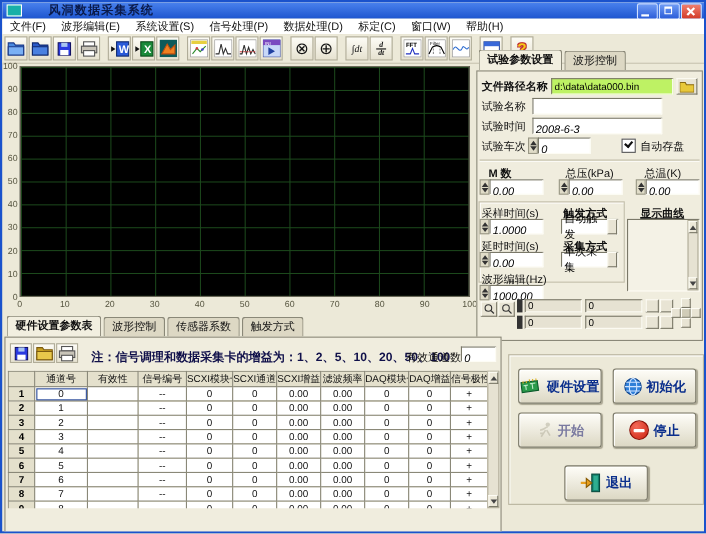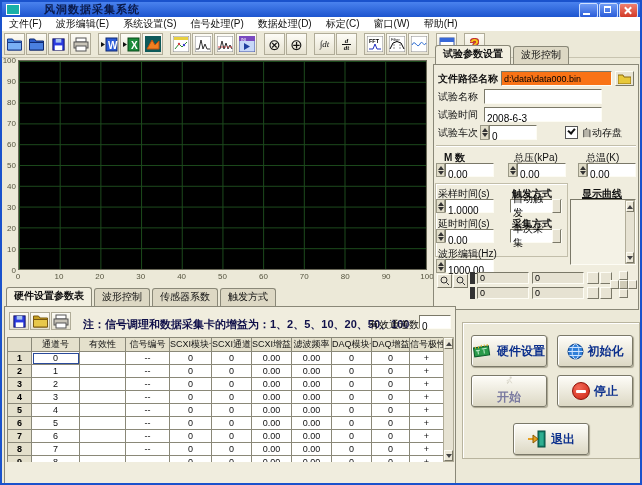--- a/index.html
+++ b/index.html
@@ -30,21 +30,21 @@
   .gy span{position:absolute;right:0;font-size:8px;color:#55543f;transform:translateY(-50%);white-space:nowrap;}
   .gx{position:absolute;left:16px;top:270px;width:409px;height:10px;}
   .gx span{position:absolute;top:0;font-size:8px;color:#55543f;transform:translateX(-50%);}
   .plot{position:absolute;left:16px;top:58px;width:409px;height:210px;background-color:#000;border:1px solid #6a6858;box-sizing:border-box;
         background-image:linear-gradient(to right,#1c4a1c 1px,transparent 1px),linear-gradient(to bottom,#1c4a1c 1px,transparent 1px);
         background-size:10% 10%;}
   
   .sunken{border:1px solid;border-color:#7a7868 #fdfcf4 #fdfcf4 #7a7868;background:#fff;box-sizing:border-box;}
   .raisedb{border:1px solid;border-color:#fdfcf4 #7a7868 #7a7868 #fdfcf4;background:#e8e4d4;box-sizing:border-box;}
   .lbl{font-size:10px;color:#111;white-space:nowrap;}
-  input.val{font-size:10px;padding:0 2px;height:100%;width:100%;border:none;outline:none;background:transparent;font-family:"Liberation Sans",sans-serif;}
+  input.val{font-size:10px;padding:0 2px;height:100%;width:100%;border:none;outline:none;background:transparent;font-family:"Liberation Sans",sans-serif;font-style:italic;}
   .spin{width:9px;display:flex;flex-direction:column;justify-content:center;gap:1px;align-items:center;background:#e0dcc8;border:1px solid #9a9886;box-sizing:border-box;}
   .spin i{width:0;height:0;border-left:3px solid transparent;border-right:3px solid transparent;}
   .spin .up{border-bottom:4px solid #333;} .spin .dn{border-top:4px solid #333;}
   .tabs{position:absolute;top:0;left:2px;display:flex;align-items:flex-end;height:16px;}
   .tab{font-size:10px;color:#111;padding:1px 7px 2px;border:1px solid #8a8878;border-bottom:none;border-radius:3px 3px 0 0;background:#ddd8c4;margin-right:2px;}
   .tab.sel{background:#f2efe0;font-weight:bold;padding-bottom:3px;}
   .pbody{position:absolute;left:0;right:0;top:16px;bottom:0;border:1px solid #8a8878;background:#f0edde;box-sizing:border-box;}
   
   .sb{position:absolute;background:#e6e2d2;border:1px solid #b0ac98;box-sizing:border-box;}
   .sb .sbtn{position:absolute;left:0;right:0;height:9px;background:#ece8d8;border:1px solid;border-color:#fdfcf4 #7a7868 #7a7868 #fdfcf4;display:flex;align-items:center;justify-content:center;}
@@ -260,21 +260,21 @@
 
   <div id="right-panel">
     <div class="tabs">
       <div class="tab sel">试验参数设置</div>
       <div class="tab">波形控制</div>
     </div>
     <div class="pbody">
 
       <div class="frow" style="left:4px;top:6px;right:4px;height:15px;">
         <span class="lbl" style="font-weight:bold;">文件路径名称</span>
-        <div class="sunken" style="flex:1;height:15px;background:#f97316;margin-left:3px;display:flex;align-items:center;">
+        <div class="sunken" style="flex:1;height:15px;background:#bef264;margin-left:3px;display:flex;align-items:center;">
           <span style="font-size:9px;padding-left:2px;">d:\data\data000.bin</span>
         </div>
         <div class="raisedb" style="width:19px;height:15px;margin-left:3px;display:flex;align-items:center;justify-content:center;">
           <svg width="13" height="10" viewBox="0 0 13 10">
               <path d="M0 1h5l1 2h7v7H0z" fill="#e8c83a" stroke="#8a6a10"></path>
             </svg>
         </div>
       </div>
 
       <div class="frow" style="left:4px;top:24px;height:15px;">
@@ -628,21 +628,21 @@
       <span class="albl">硬件设置</span>
     </div>
     <div class="abtn" style="left:94px;top:12px;">
       <svg width="17" height="17" viewBox="0 0 17 17">
         <circle cx="8.5" cy="8.5" r="7.5" fill="#2f7fd8" stroke="#0c3f86"></circle>
         <ellipse cx="8.5" cy="8.5" rx="3.4" ry="7.5" fill="none" stroke="#cfe4ff"></ellipse>
         <path d="M1 8.5h15 M2.3 4.5h12.4 M2.3 12.5h12.4" stroke="#cfe4ff" fill="none"></path>
       </svg>
       <span class="albl">初始化</span>
     </div>
-    <div class="abtn disabled" style="left:8px;top:52px;flex-direction:column;">
+    <div class="abtn disabled" style="left:8px;top:52px;">
       <svg width="16" height="16" viewBox="0 0 16 16">
         <circle cx="11" cy="3" r="2" fill="#aaa692"></circle>
         <path d="M11 5 C8 6 7 8 4 8 M9 8 L5 14 M10 8 L13 13 M4 11 L7 11" stroke="#aaa692" fill="none" stroke-width="1.5"></path>
       </svg>
       <span class="albl">开始</span>
     </div>
     <div class="abtn" style="left:94px;top:52px;">
       <div class="stopsign"></div>
       <span class="albl">停止</span>
     </div>

